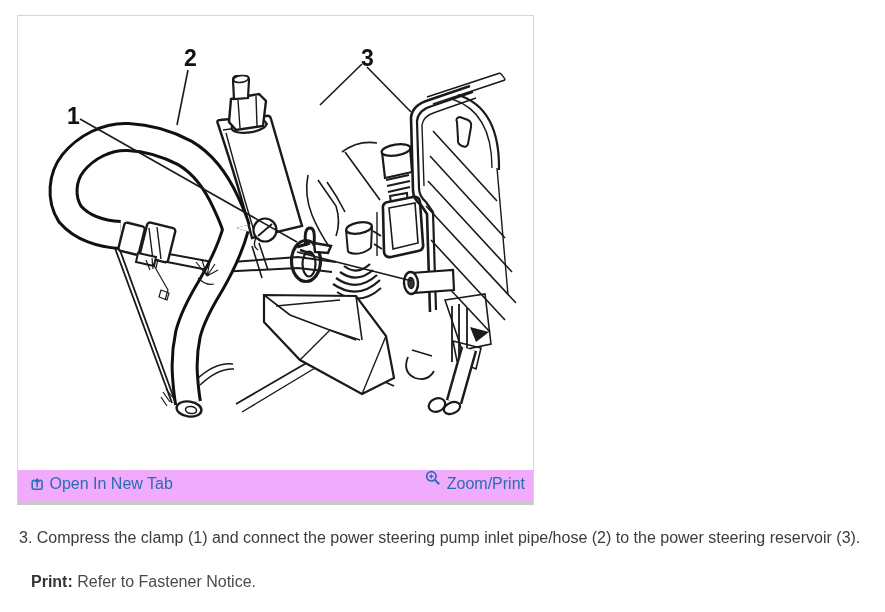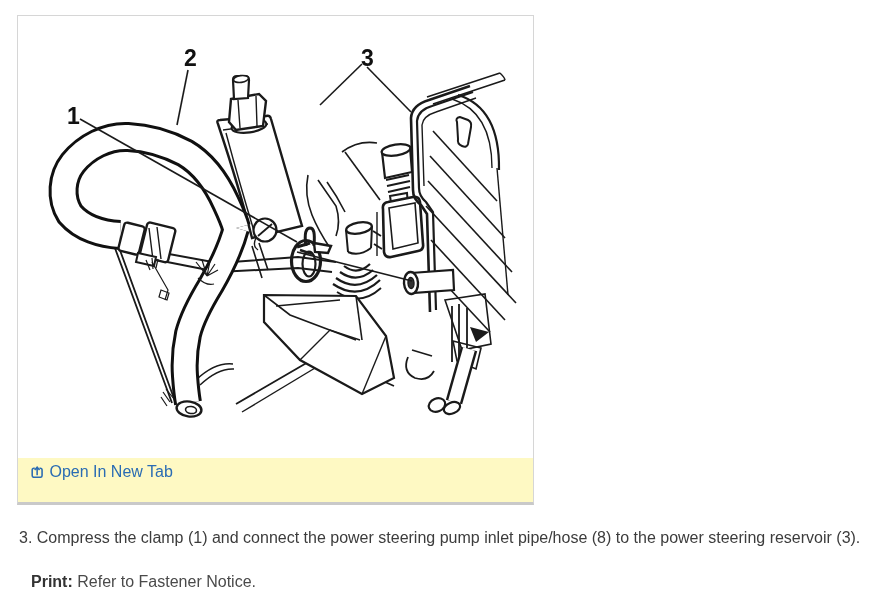--- a/index.html
+++ b/index.html
@@ -1,18 +1,18 @@
 <!DOCTYPE html>
 <html><head>
 <meta charset="utf-8">
 <style>
 html,body{margin:0;padding:0;background:#fff;}
 body{width:885px;height:612px;position:relative;font-family:"Liberation Sans",sans-serif;overflow:hidden;}
 #box{position:absolute;left:17px;top:15px;width:515px;height:486px;border:1px solid #d6d6d6;border-bottom:3px solid #c9c9c9;background:#fff;}
-#bar{position:absolute;left:0;bottom:0;width:100%;height:44px;background:#fef9c3;}
+#bar{position:absolute;left:0;bottom:0;width:100%;height:32px;background:#f0abfc;}
 .lnk{position:absolute;color:#2a6cb3;font-size:16px;line-height:27px;white-space:nowrap;}
 .lnk .ic1{vertical-align:-1px;}
 .lnk .ic2{vertical-align:2px;}
 #lnk1{left:12px;top:0;}
 #lnk2{right:8px;top:0;}
 
 #cap{position:absolute;left:19px;top:529px;width:860px;font-size:16px;color:#3c3c3c;}
 #notice{position:absolute;left:31px;top:573px;font-size:16px;color:#4a4a4a;}
 #notice b{color:#333;}
 </style>
@@ -162,16 +162,21 @@
 <text x="67" y="124">1</text>
 <text x="184" y="66">2</text>
 <text x="361" y="66">3</text>
 </g>
 </svg>
 <div id="bar">
 <span class="lnk" id="lnk1"><svg class="ic1" width="15" height="13" viewBox="0 0 14 12.5">
           <path d="M4.4,3.2 H3.6 Q1.9,3.2 1.9,4.9 V10.1 Q1.9,11.8 3.6,11.8 H9.7 Q11.4,11.8 11.4,10.1 V4.9 Q11.4,3.2 9.7,3.2 H8.9" stroke="#2a6cb3" stroke-width="1.5" fill="none"></path>
           <path d="M6.65,9.8 V2.4 M4.3,4.8 L6.65,2.2 L9,4.8" stroke="#2a6cb3" stroke-width="1.5" fill="none"></path>
         </svg> Open In New Tab</span>
+<span class="lnk" id="lnk2"><svg class="ic2" width="17" height="17" viewBox="0 0 15 15">
+          <circle cx="5.6" cy="5.6" r="4.1" stroke="#2a6cb3" stroke-width="1.5" fill="none"></circle>
+          <path d="M5.6,3.8 V7.4 M3.8,5.6 H7.4" stroke="#2a6cb3" stroke-width="1.2" fill="none"></path>
+          <path d="M8.7,8.7 L12.6,12.6" stroke="#2a6cb3" stroke-width="1.8" fill="none"></path>
+        </svg> Zoom/Print</span>
 </div>
 </div>
-<div id="cap">3. Compress the clamp (1) and connect the power steering pump inlet pipe/hose (8) to the power steering reservoir (3).</div>
+<div id="cap">3. Compress the clamp (1) and connect the power steering pump inlet pipe/hose (2) to the power steering reservoir (3).</div>
 <div id="notice"><b>Print:</b> Refer to Fastener Notice.</div>
 
 </body></html>

